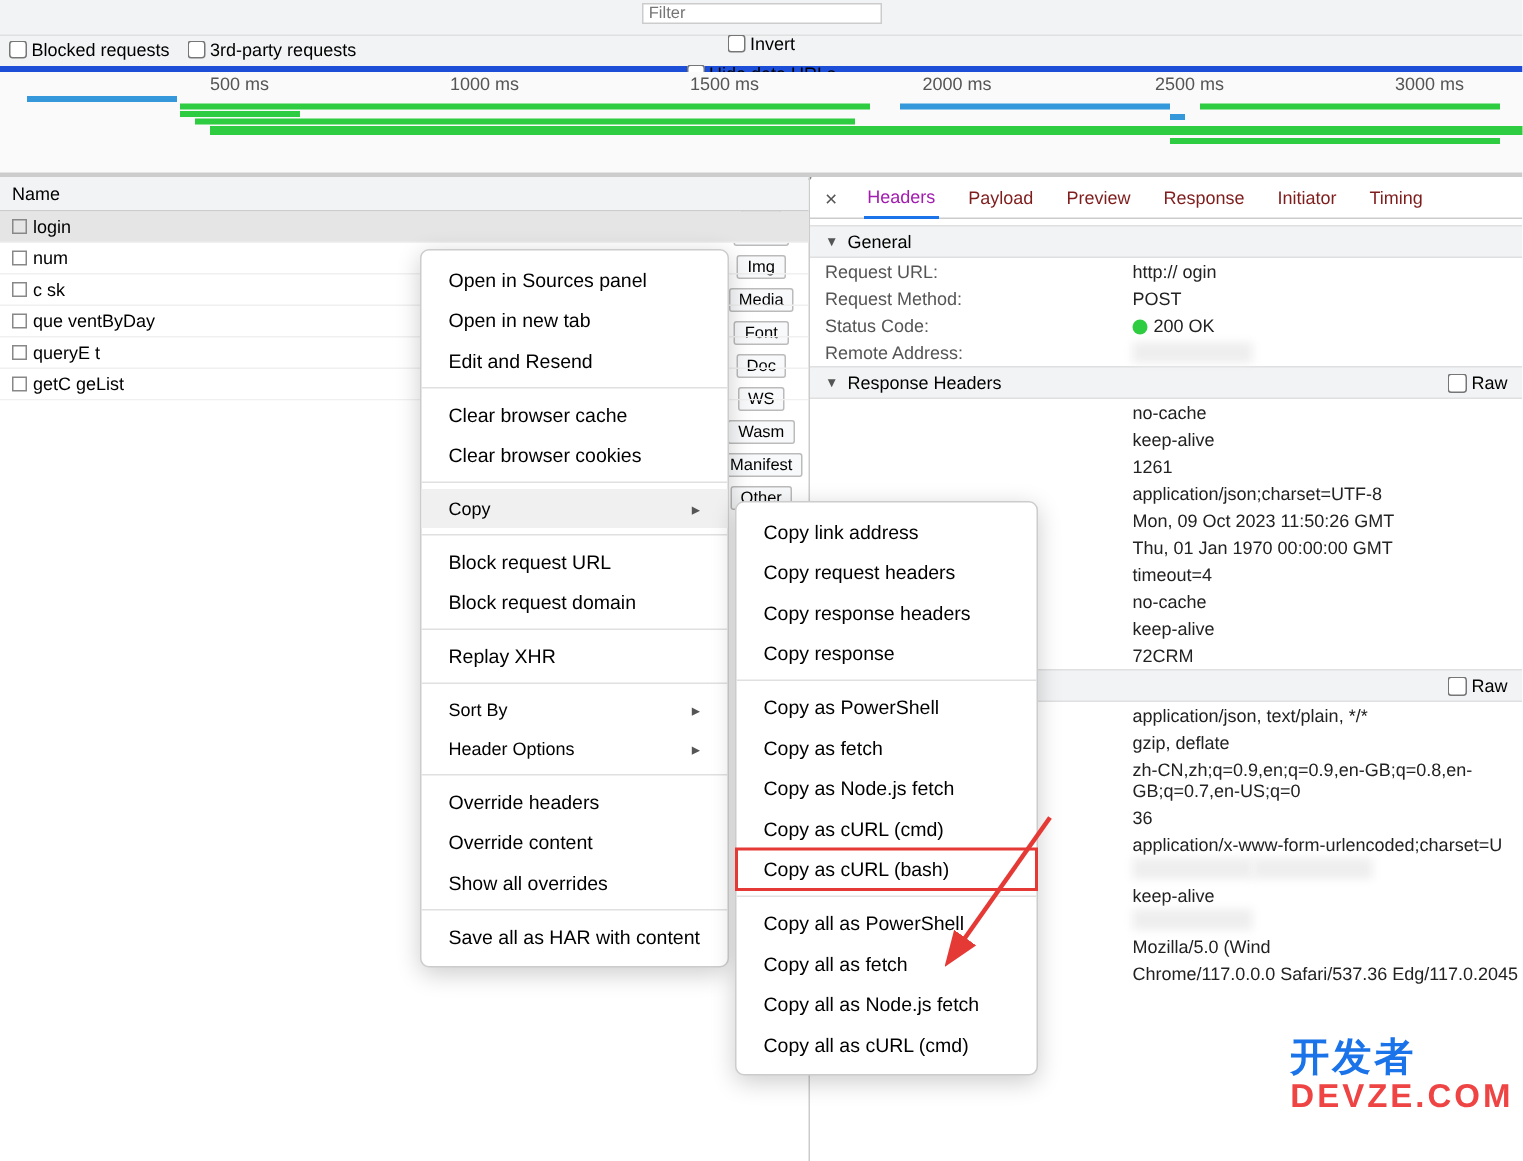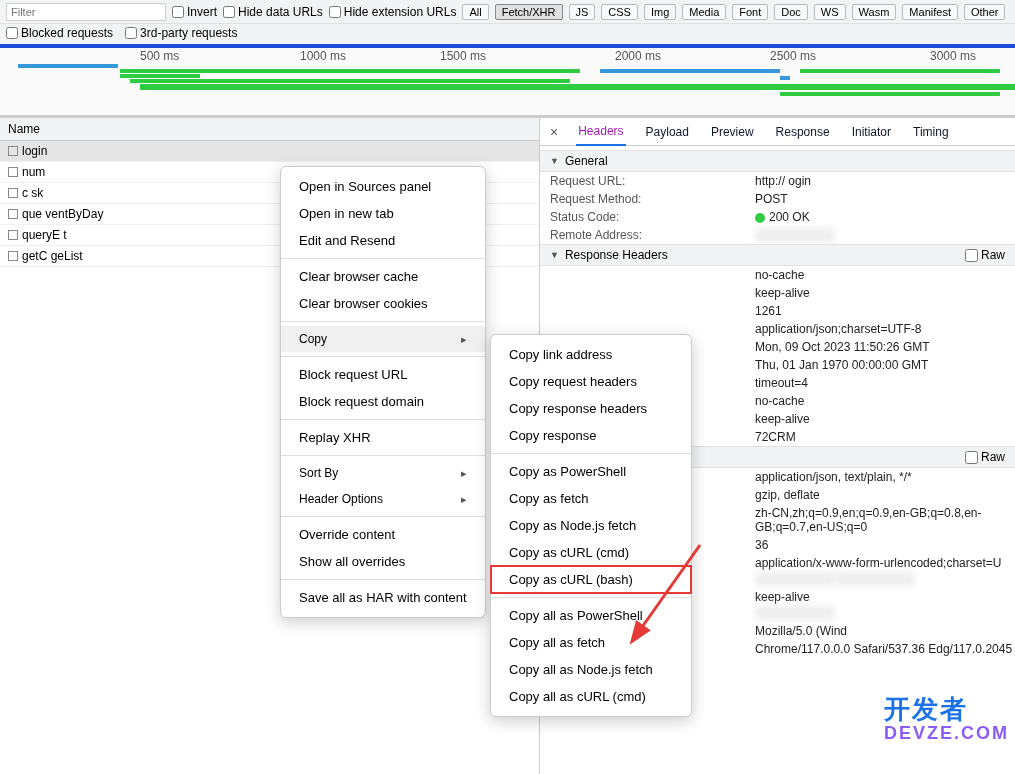--- a/index.html
+++ b/index.html
@@ -1,17 +1,17 @@
 <!DOCTYPE html>
 <html><head>
 <meta charset="utf-8">
 <style>
 * { box-sizing: border-box; margin: 0; padding: 0; font-family: "Segoe UI", Arial, sans-serif; font-size: 12px; }
 body { width: 1015px; height: 774px; background: #fff; overflow: hidden; position: relative; }
-.toolbar { display: flex; align-items: center; gap: 6px; padding: 2px 6px; background: #f1f3f4; border-bottom: 1px solid #e0e0e0; height: 24px; }
+.toolbar { display: flex; align-items: center; gap: 6px; padding: 2px 6px; background: #f1f3f4; border-bottom: 1px solid #e0e0e0; height: 24px; flex-direction: column; }
 .filter-input { width: 160px; height: 18px; border: 1px solid #ccc; padding: 0 4px; font-size: 11px; color: #888; }
 .chk { display: flex; align-items: center; gap: 3px; font-size: 11px; }
 .chk input { width: 12px; height: 12px; }
 .type-btn { border: 1px solid #bbb; background: #f8f9fa; padding: 1px 6px; font-size: 11px; border-radius: 2px; cursor: pointer; }
 .type-btn.active { background: #e0e0e0; border-color: #888; }
 .toolbar2 { display: flex; align-items: flex-start; gap: 12px; padding: 2px 6px; background: #f1f3f4; border-bottom: 4px solid #1d4ed8; height: 24px; }
 .timeline { height: 70px; background: #fafafa; position: relative; border-bottom: 3px solid #ccc; }
 .timeline-labels { display: flex; font-size: 10px; color: #555; height: 16px; align-items: center; position: relative; }
 .timeline-labels span { position: absolute; }
 .tl-bars { position: relative; height: 50px; padding-top: 2px; }
@@ -21,42 +21,42 @@
 .main { display: flex; height: calc(100% - 24px - 24px - 70px); }
 .reqlist { flex: 0 0 540px; border-right: 1px solid #ccc; position: relative; }
 .reqlist-header { background: #f1f3f4; border-bottom: 1px solid #ccc; padding: 4px 8px; font-size: 12px; }
 .reqlist-body { overflow: auto; }
 .reqrow { display: flex; align-items: center; gap: 4px; padding: 3px 8px; border-bottom: 1px solid #f0f0f0; font-size: 12px; cursor: pointer; }
 .reqrow.selected { background: #e5e5e5; }
 .reqrow .box { width: 10px; height: 10px; border: 1px solid #888; }
 .details { flex: 1; display: flex; flex-direction: column; overflow: hidden; }
 .details-tabs { display: flex; align-items: center; gap: 18px; border-bottom: 1px solid #ccc; padding: 0 10px; height: 28px; font-size: 12px; }
 .details-tabs .close { font-size: 14px; color: #555; cursor: pointer; }
-.details-tabs .tab { color: #0f172a; cursor: pointer; padding: 6px 2px; }
+.details-tabs .tab { color: #7f1d1d; cursor: pointer; padding: 6px 2px; }
 .details-tabs .tab.active { color: #a21caf; border-bottom: 2px solid #1a73e8; }
 .details-body { flex: 1; overflow: auto; padding: 4px 0; font-size: 12px; }
 .section-hdr { background: #f1f3f4; padding: 3px 10px; font-size: 12px; display: flex; align-items: center; gap: 6px; border-top: 1px solid #e0e0e0; border-bottom: 1px solid #e0e0e0; }
 .section-hdr .tri { font-size: 9px; color: #555; }
 .raw-chk { margin-left: auto; display: flex; align-items: center; gap: 3px; font-size: 11px; }
 .kv { display: flex; padding: 2px 10px; font-size: 12px; }
 .kv .k { flex: 0 0 205px; color: #555; }
 .kv .v { color: #222; }
 .status-dot { display: inline-block; width: 10px; height: 10px; border-radius: 50%; background: #2ecc40; margin-right: 4px; vertical-align: middle; }
 .vlist { padding-left: 215px; }
 .vlist div { padding: 2px 0; font-size: 12px; color: #222; }
 .ctx-menu { position: absolute; background: #fff; border: 1px solid #ccc; border-radius: 6px; box-shadow: 0 4px 16px rgba(0,0,0,0.2); padding: 6px 0; z-index: 100; }
 .ctx-menu .item { padding: 6px 18px; font-size: 13px; cursor: pointer; display: flex; justify-content: space-between; align-items: center; min-width: 200px; }
 .ctx-menu .item.has-sub::after { content: "▸"; font-size: 11px; color: #555; }
 .ctx-menu .sep { height: 1px; background: #e0e0e0; margin: 4px 0; }
 .ctx-menu .item.highlight { background: #f0f0f0; }
 .sub-highlight { outline: 2px solid #e53935; outline-offset: -1px; }
 .arrow { position: absolute; z-index: 200; pointer-events: none; }
 .watermark { position: absolute; right: 6px; bottom: 30px; z-index: 300; font-family: "Microsoft YaHei", sans-serif; font-weight: bold; letter-spacing: 2px; pointer-events: none; margin-left: 25px; }
 .watermark .cn { font-size: 26px; color: #1a73e8; }
-.watermark .en { font-size: 18px; color: #8b5cf6; display: block; margin-top: -4px; }
+.watermark .en { font-size: 22px; color: #ef4444; display: block; margin-top: -4px; }
 .blur { filter: blur(3px); background: #eee; color: transparent !important; display: inline-block; min-width: 80px; height: 14px; }
 </style>
 </head>
 <body>
 
 <div class="toolbar">
   <input class="filter-input" placeholder="Filter" style="">
   <label class="chk">
       <input type="checkbox" style="">
       <span>Invert</span>
@@ -91,21 +91,21 @@
   <label class="chk">
       <input type="checkbox" style="">
       <span>3rd-party requests</span>
     </label>
 </div>
 
 <div class="timeline">
   <div class="timeline-labels">
     <span style="left:140px">500 ms</span>
     <span style="left:300px">1000 ms</span>
-    <span style="left:440px">1500 ms</span>
+    <span style="left:460px">1500 ms</span>
     <span style="left:615px">2000 ms</span>
     <span style="left:770px">2500 ms</span>
     <span style="left:930px">3000 ms</span>
   </div>
   <div class="tl-bars">
     <div class="tlbar blue" style="top:0;left:18px;width:100px"></div>
     <div class="tlbar green" style="top:5px;left:120px;width:460px"></div>
     <div class="tlbar green" style="top:10px;left:120px;width:80px"></div>
     <div class="tlbar green" style="top:15px;left:130px;width:440px"></div>
     <div class="tlbar blue" style="top:5px;left:600px;width:180px"></div>
@@ -229,20 +229,21 @@
   <div class="sep"></div>
   <div class="item">Replay XHR</div>
   <div class="sep"></div>
   <div class="item has-sub">
       <span>Sort By</span>
     </div>
   <div class="item has-sub">
       <span>Header Options</span>
     </div>
   <div class="sep"></div>
+  <div class="item">Override headers</div>
   <div class="item">Override content</div>
   <div class="item">Show all overrides</div>
   <div class="sep"></div>
   <div class="item">Save all as HAR with content</div>
 </div>
 
 <div class="ctx-menu" style="top:334px;left:490px;min-width:180px" id="copy-submenu">
     <div class="item">Copy link address</div>
     <div class="item">Copy request headers</div>
     <div class="item">Copy response headers</div>

